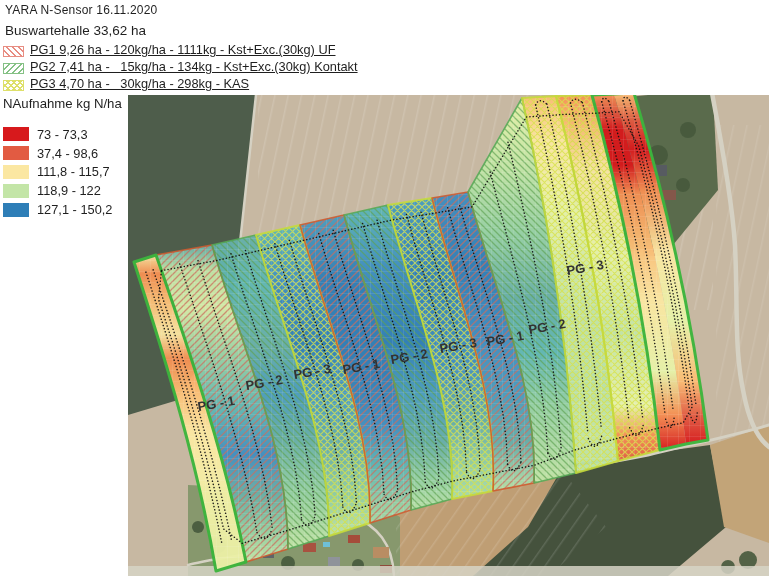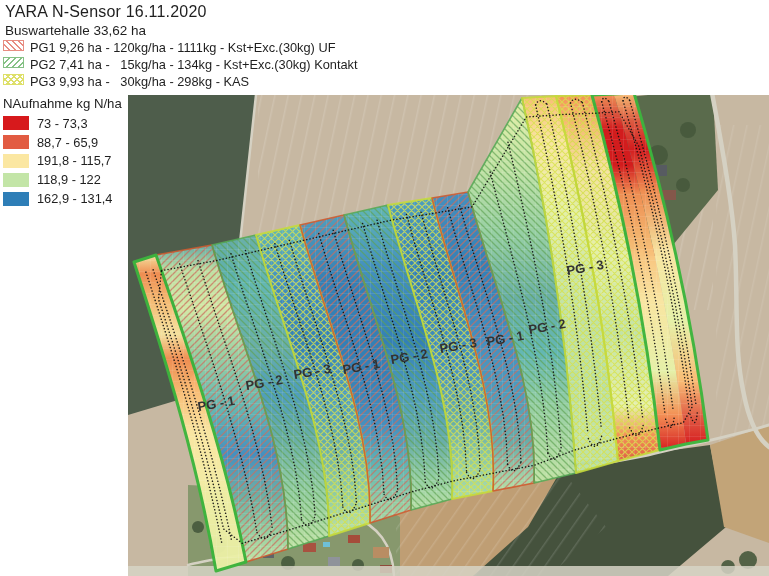--- a/index.html
+++ b/index.html
@@ -1,25 +1,25 @@
 <!DOCTYPE html>
 <html><head>
 <meta charset="utf-8">
 <style>
   html,body{margin:0;padding:0;background:#ffffff;}
   .page{position:relative;width:769px;height:576px;background:#ffffff;overflow:hidden;
         font-family:"Liberation Sans","DejaVu Sans",sans-serif;color:#1f1f1f;}
-  .title{position:absolute;left:5px;top:3px;font-size:16px;letter-spacing:.2px;}
+  .title{position:absolute;left:5px;top:3px;font-size:12px;letter-spacing:.2px;}
   .subtitle{position:absolute;left:5px;top:23px;font-size:13.5px;text-align:center;}
   .pg-list{position:absolute;left:3px;top:40px;}
-  .pg-row{display:flex;align-items:flex-start;height:17px;}
+  .pg-row{display:flex;align-items:flex-end;height:17px;text-decoration:underline;}
   .pg-swatch{width:21px;height:11px;margin-right:6px;background:#fff;box-sizing:border-box;flex:0 0 auto;}
   .pg-label{font-size:12.8px;white-space:pre;}
   .legend{position:absolute;left:3px;top:96px;}
-  .legend-title{font-size:13.2px;margin-bottom:3px;}
+  .legend-title{font-size:13.2px;margin-bottom:14px;}
   .legend-row{display:flex;align-items:center;height:18.8px;}
   .legend-swatch{width:26px;height:14px;margin-right:8px;flex:0 0 auto;}
   .legend-label{font-size:12.8px;}
   #map-wrap{position:absolute;left:128px;top:95px;width:641px;height:481px;}
   svg{display:block;}
 </style>
 </head>
 <body>
 
 <div class="page">
@@ -33,46 +33,46 @@
       <div class="pg-row">
         <span class="pg-swatch" style="background: repeating-linear-gradient(45deg, transparent 0px, transparent 3px, rgb(232, 141, 130) 3px, rgb(232, 141, 130) 4.3px); border: 1px solid rgb(232, 141, 130);"></span>
         <span class="pg-label">PG1 9,26 ha - 120kg/ha - 1111kg - Kst+Exc.(30kg) UF</span>
       </div>
       <div class="pg-row">
         <span class="pg-swatch" style="background: repeating-linear-gradient(135deg, transparent 0px, transparent 3px, rgb(133, 193, 133) 3px, rgb(133, 193, 133) 4.3px); border: 1px solid rgb(133, 193, 133);"></span>
         <span class="pg-label">PG2 7,41 ha -   15kg/ha - 134kg - Kst+Exc.(30kg) Kontakt</span>
       </div>
       <div class="pg-row">
         <span class="pg-swatch" style="background: repeating-linear-gradient(45deg, transparent 0px, transparent 3px, rgb(222, 224, 106) 3px, rgb(222, 224, 106) 4.3px), repeating-linear-gradient(135deg, transparent 0px, transparent 3px, rgb(222, 224, 106) 3px, rgb(222, 224, 106) 4.3px); border: 1px solid rgb(222, 224, 106);"></span>
-        <span class="pg-label">PG3 9,93 ha -   30kg/ha - 298kg - KAS</span>
+        <span class="pg-label">PG3 4,70 ha -   30kg/ha - 298kg - KAS</span>
       </div>
     </div>
 
   <div class="legend">
     <div class="legend-title">NAufnahme kg N/ha</div>
     <div id="legend-classes">
         <div class="legend-row">
           <span class="legend-swatch" style="background: rgb(215, 25, 28);"></span>
           <span class="legend-label">73 - 73,3</span>
         </div>
         <div class="legend-row">
           <span class="legend-swatch" style="background: rgb(226, 91, 66);"></span>
-          <span class="legend-label">88,7 - 65,9</span>
+          <span class="legend-label">37,4 - 98,6</span>
         </div>
         <div class="legend-row">
           <span class="legend-swatch" style="background: rgb(251, 231, 162);"></span>
-          <span class="legend-label">191,8 - 115,7</span>
+          <span class="legend-label">111,8 - 115,7</span>
         </div>
         <div class="legend-row">
           <span class="legend-swatch" style="background: rgb(195, 229, 167);"></span>
           <span class="legend-label">118,9 - 122</span>
         </div>
         <div class="legend-row">
           <span class="legend-swatch" style="background: rgb(46, 126, 183);"></span>
-          <span class="legend-label">162,9 - 131,4</span>
+          <span class="legend-label">127,1 - 150,2</span>
         </div>
       </div>
   </div>
 
   <div id="map-wrap">
     <svg id="map-svg" width="641" height="481" viewBox="0 0 641 481">
         <defs>
           <pattern id="rowsA" width="13" height="13" patternUnits="userSpaceOnUse" patternTransform="rotate(12)">
             <line x1="0.5" y1="0" x2="0.5" y2="13" stroke="#ffffff" stroke-width="2" stroke-opacity="0.28"></line>
           </pattern>

